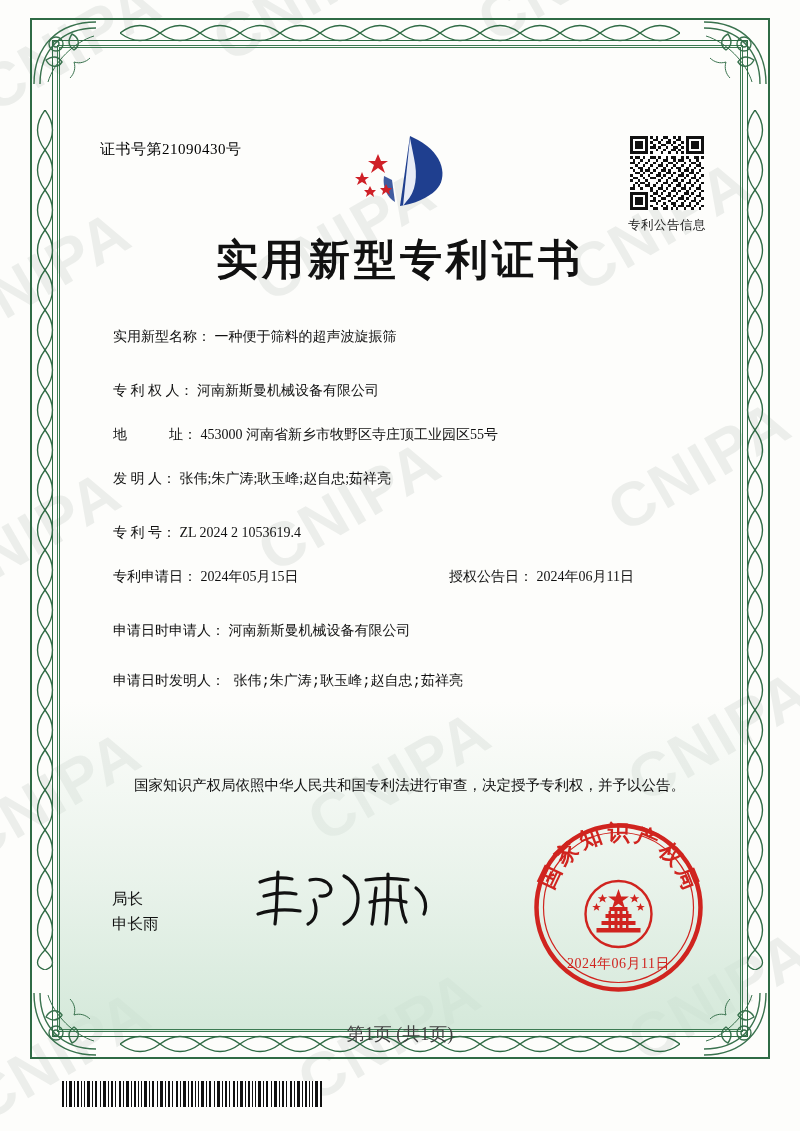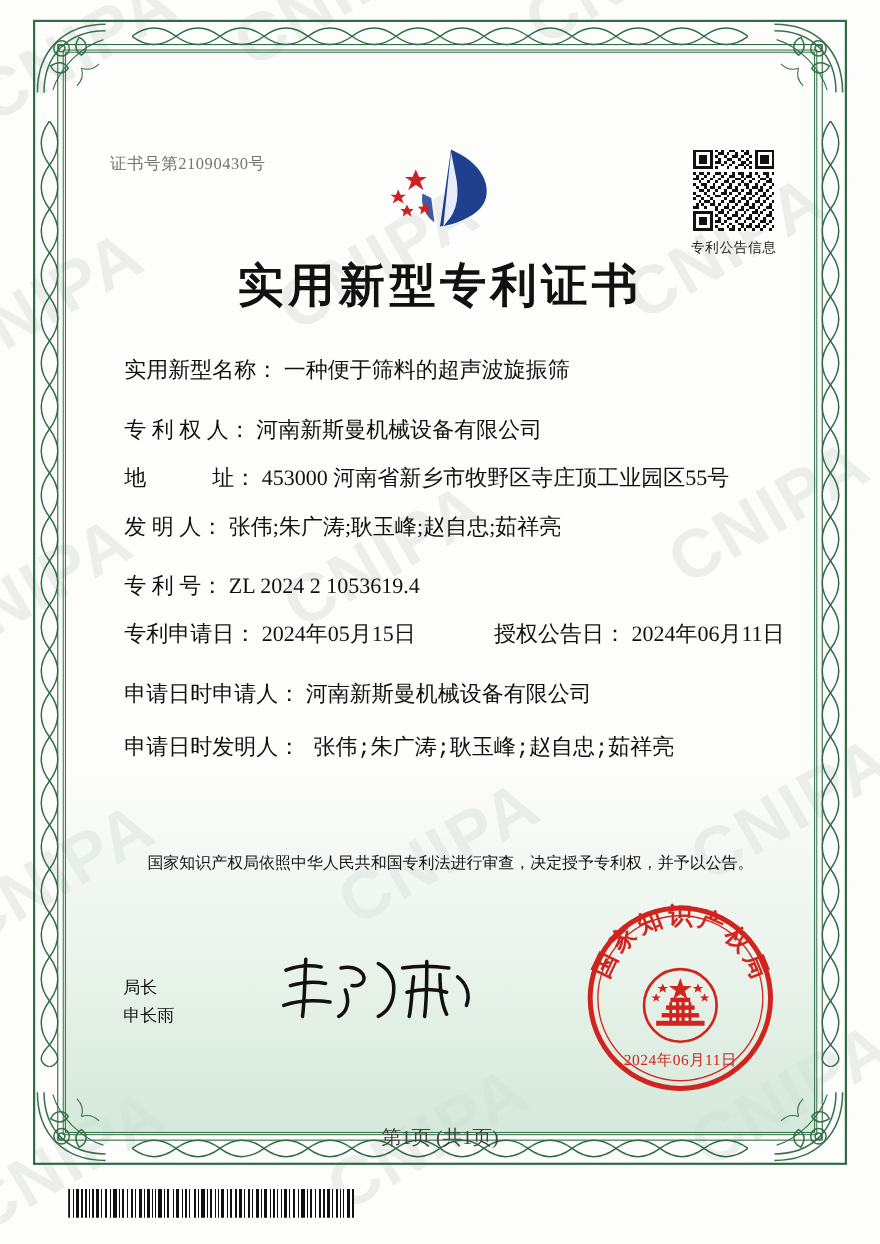--- a/index.html
+++ b/index.html
@@ -118,21 +118,21 @@
     top: 0;
     bottom: 0;
     z-index: 6;
   }
 
   .cert-no {
     position: absolute;
     left: 100px;
     top: 140px;
     font-size: 15px;
-    color: #737373;
+    color: #000000;
     letter-spacing: .5px;
     text-align: center;
   }
 
   .logo {
     position: absolute;
     left: 340px;
     top: 128px;
     width: 130px;
     height: 86px;
@@ -170,21 +170,21 @@
     letter-spacing: 4px;
     color: #111;
     font-family: "DejaVu Serif", "Liberation Serif", serif;
   }
 
   .fields {
     position: absolute;
     left: 113px;
     right: 100px;
     top: 326px;
-    font-size: 20px;
+    font-size: 14px;
     color: #111;
   }
   .row {
     position: relative;
     margin-bottom: 22px;
     line-height: 22px;
     white-space: nowrap;
   }
   .lbl {
     display: inline-block;

